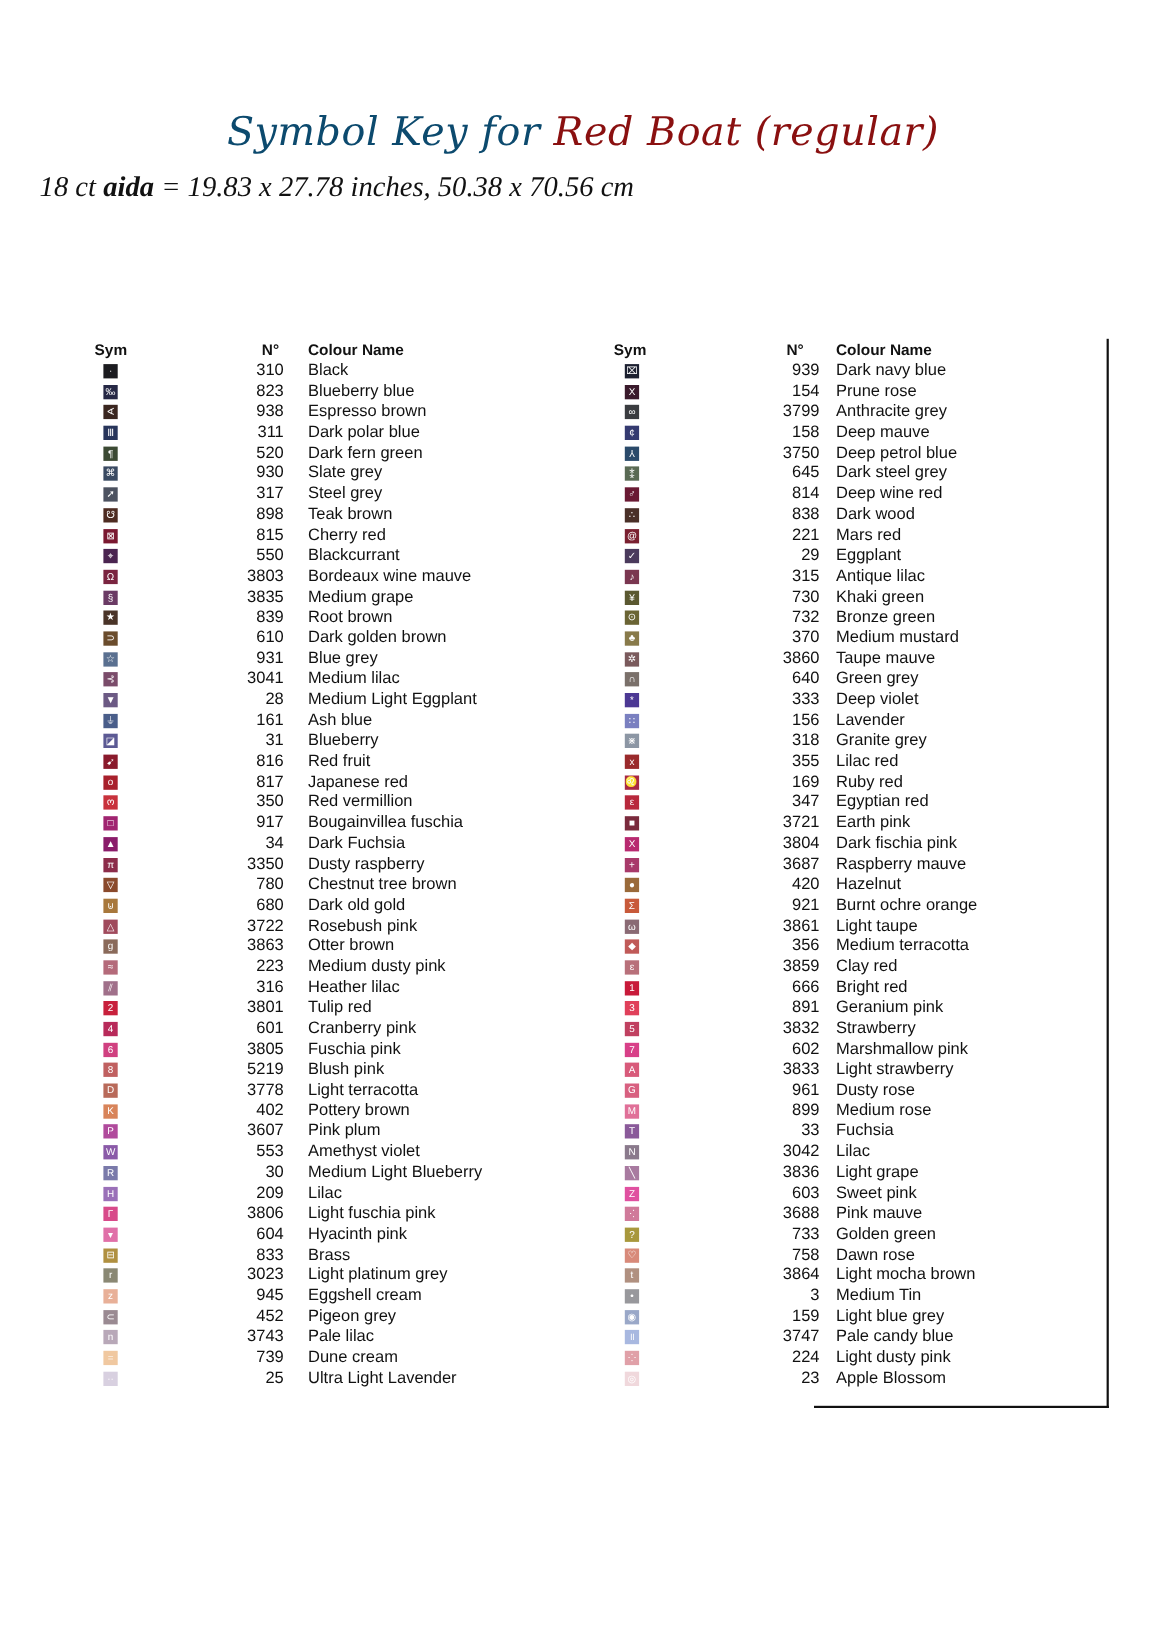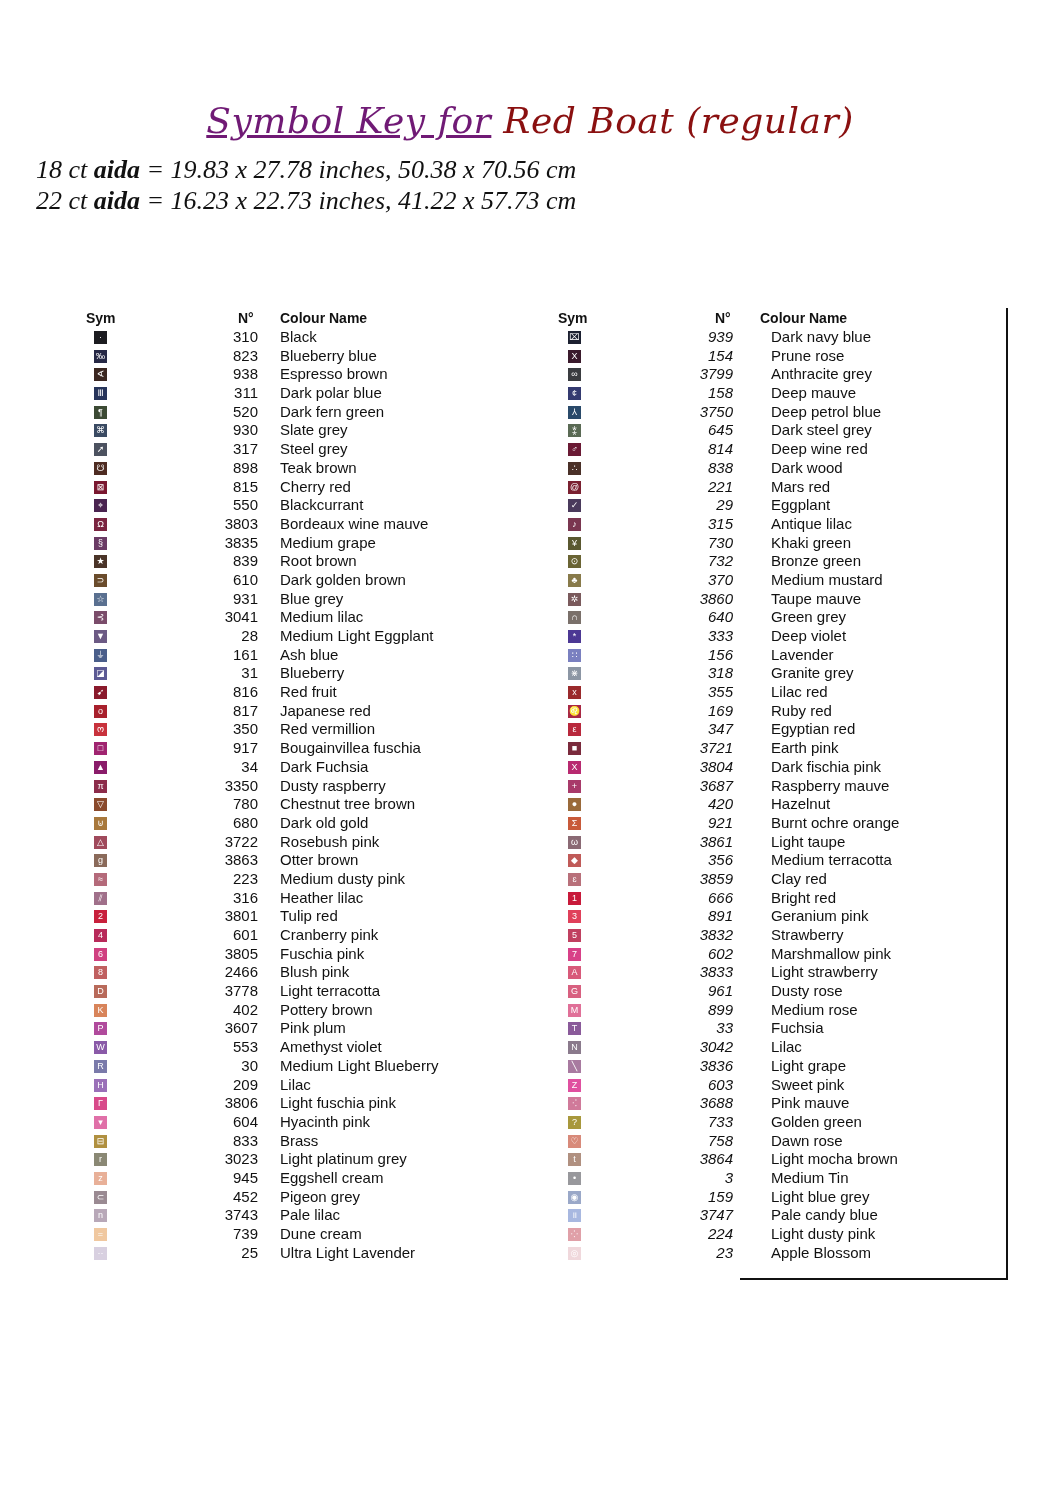--- a/index.html
+++ b/index.html
@@ -1,49 +1,48 @@
 <!DOCTYPE html>
 <html><head>
 <meta charset="utf-8">
 <style>
   html, body { margin:0; padding:0; background:#ffffff; }
   body { width:1060px; height:1500px; position:relative; overflow:hidden; font-family:"Liberation Sans", sans-serif; color:#111; }
   .title { position:absolute; top:100px; left:0; width:1060px; text-align:center; font-family:"DejaVu Serif", serif; font-style:italic; font-size:36px; letter-spacing:0.5px; }
-  .title .t1 { color:#701a75;text-decoration:underline; }
+  .title .t1 { color:#0c4a6e; }
   .title .t2 { color:#8a1010; }
   .specs { position:absolute; top:154px; left:36px; font-family:"Liberation Serif", serif; font-style:italic; font-size:26px; line-height:31px; color:#111; }
   .specs .line { white-space:nowrap; }
   .specs b { font-weight:bold; }
   .col { position:absolute; top:310px; }
   .col.left { left:80px; width:440px; }
   .col.right { left:558px; width:440px; }
   .hdr { position:relative; height:18px; font-size:14px; font-weight:bold; text-decoration:underline; }
   .hdr span { position:absolute; top:0; }
   .row { position:relative; height:18.7px; font-size:15px; line-height:18.7px; }
   .row .sym { position:absolute; top:3px; width:13px; height:13px; font-size:9px; line-height:13px; text-align:center; color:#fff; }
   .row .num { position:absolute; text-align:right; width:60px; }
   .row .name { position:absolute; white-space:nowrap; }
   .left .hdr .h-sym { left:6px; } .left .hdr .h-num { left:158px; } .left .hdr .h-name { left:200px; }
   .left .row .sym { left:14px; } .left .row .num { left:118px; } .left .row .name { left:200px; }
   .right .hdr .h-sym { left:0px; } .right .hdr .h-num { left:157px; } .right .hdr .h-name { left:202px; }
-  .right .row .sym { left:10px; } .right .row .num { left:115px;font-style:italic; } .right .row .name { left:213px; }
+  .right .row .sym { left:10px; } .right .row .num { left:127px; } .right .row .name { left:202px; }
   .vline { position:absolute; left:1006px; top:308px; width:2px; height:972px; background:#111; }
   .hline { position:absolute; left:740px; top:1278px; width:268px; height:2px; background:#111; }
 </style>
 </head>
 <body>
 
 <div class="title">
   <span class="t1">Symbol Key for</span>
   <span class="t2">Red Boat (regular)</span>
 </div>
 
 <div class="specs">
   <div class="line"><span>18 ct </span><b>aida</b><span>  = 19.83 x 27.78 inches, 50.38 x 70.56 cm</span></div>
-  <div class="line"><span>22 ct </span><b>aida</b><span> = 16.23 x 22.73 inches, 41.22 x 57.73 cm</span></div>
 </div>
 
 <div class="col left" id="col-left">
   <div class="hdr">
     <span class="h-sym">Sym</span>
     <span class="h-num">N°</span>
     <span class="h-name">Colour Name</span>
   </div>
 <div class="row">
       <span class="sym" style="background: rgb(28, 28, 32);">·</span>
@@ -210,21 +209,21 @@
       <span class="num">601</span>
       <span class="name">Cranberry pink</span>
     </div>
     <div class="row">
       <span class="sym" style="background: rgb(208, 64, 128);">6</span>
       <span class="num">3805</span>
       <span class="name">Fuschia pink</span>
     </div>
     <div class="row">
       <span class="sym" style="background: rgb(192, 96, 96);">8</span>
-      <span class="num">2466</span>
+      <span class="num">5219</span>
       <span class="name">Blush pink</span>
     </div>
     <div class="row">
       <span class="sym" style="background: rgb(184, 106, 90);">D</span>
       <span class="num">3778</span>
       <span class="name">Light terracotta</span>
     </div>
     <div class="row">
       <span class="sym" style="background: rgb(216, 132, 90);">K</span>
       <span class="num">402</span>

